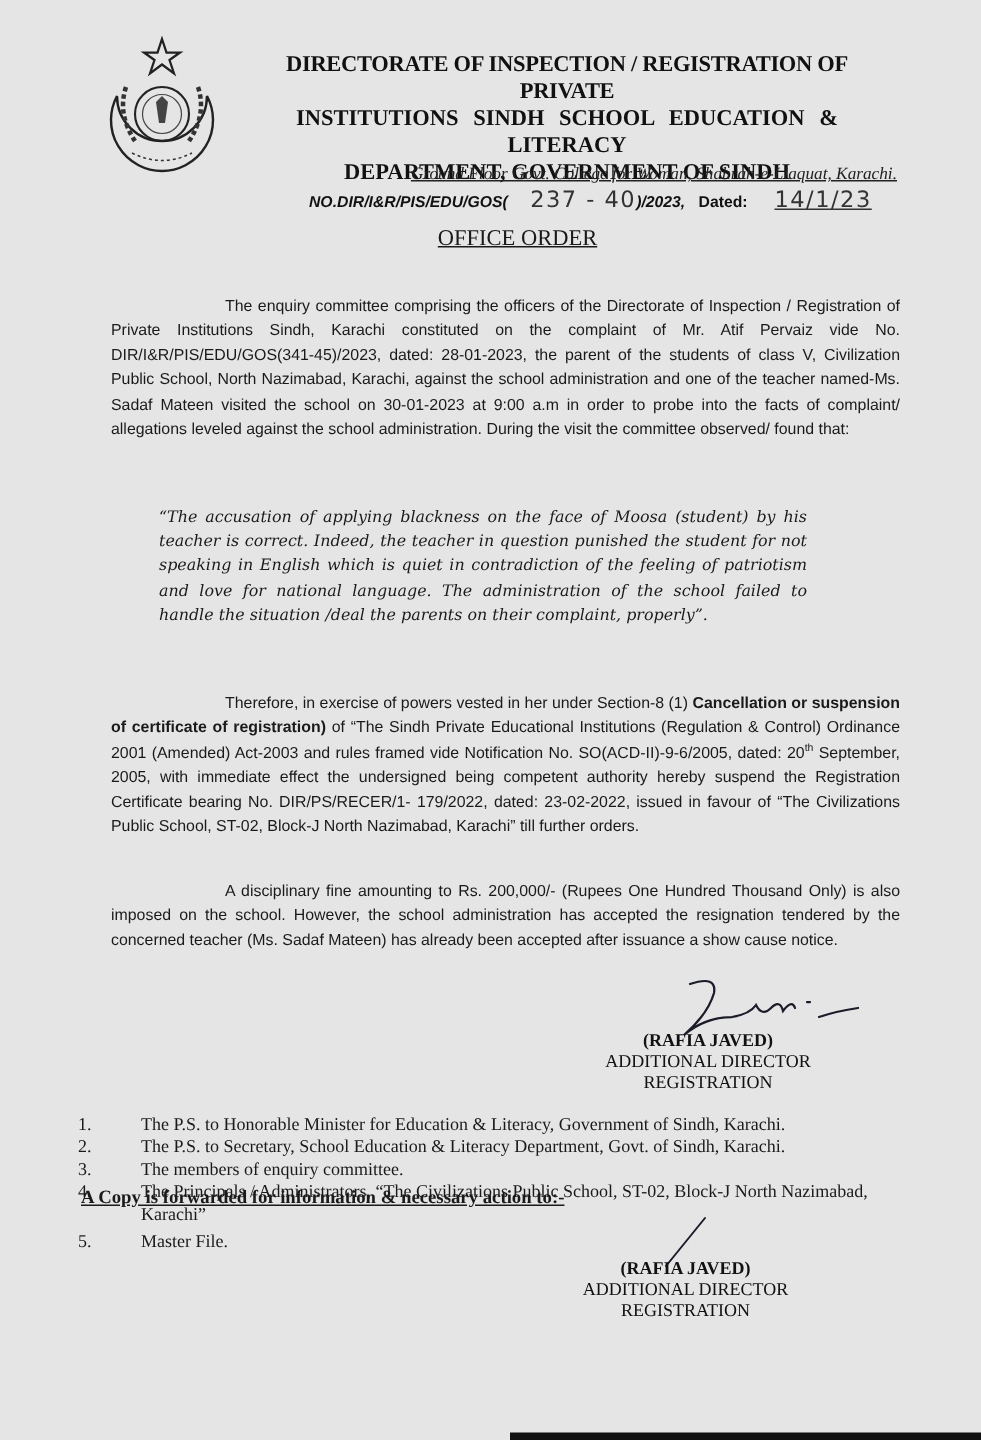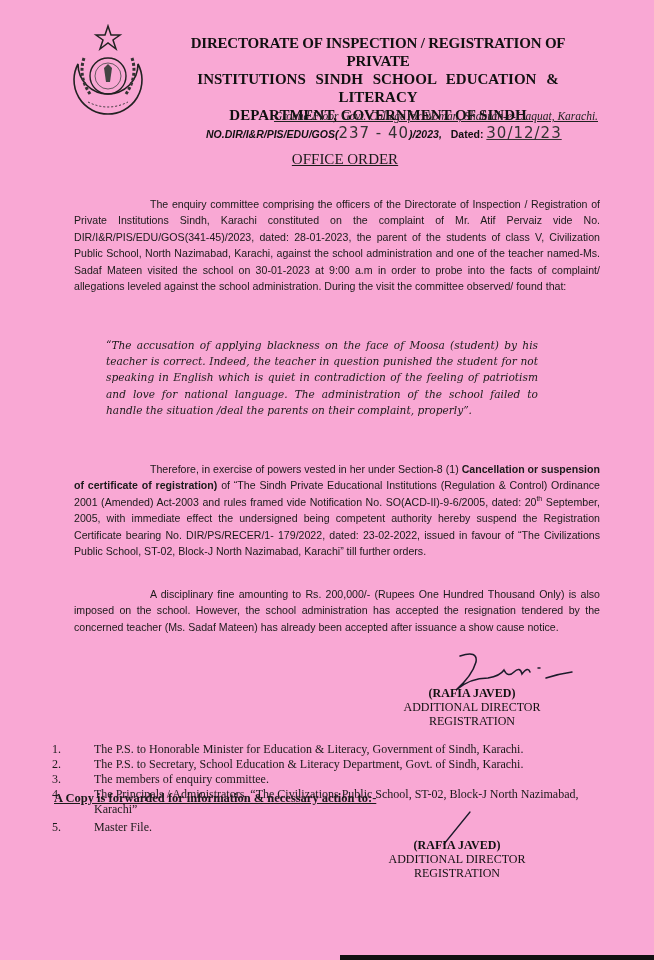--- a/index.html
+++ b/index.html
@@ -2,31 +2,31 @@
 <html><head>
 <meta charset="utf-8">
 <style>
   html, body { margin: 0; padding: 0; }
   body {
     width: 654px; height: 960px; overflow: hidden;
     background: #ffffff; color: #1a1a1a;
     font-family: "DejaVu Serif", "Liberation Serif", serif;
     position: relative;
   }
-  .page { position: absolute; left: 0; top: 0; width: 654px; height: 960px; background: #f9a8d4; }
+  .page { position: absolute; left: 0; top: 0; width: 654px; height: 960px; background: #e5e5e5; }
   .logo { position: absolute; left: 68px; top: 24px; width: 80px; height: 92px; }
   .hdr { position: absolute; left: 158px; top: 34px; width: 440px; text-align: center;
          font-family: "Liberation Serif", serif; font-weight: bold; font-size: 15px; line-height: 18px; color: #111; }
   .hdr .l1 { letter-spacing: -0.2px; }
   .hdr .l2 { word-spacing: 6px; }
   .addr { position: absolute; left: 218px; top: 110px; width: 380px; text-align: right;
           font-family: "Liberation Serif", serif; font-style: italic; font-size: 11.5px; color: #222; text-decoration: underline; }
   .refline { position: absolute; left: 206px; top: 124px; font-family: "Liberation Sans", sans-serif;
              font-size: 10.5px; font-weight: bold; font-style: italic; color: #111; white-space: nowrap; }
-  .refline .hw { font-family: "DejaVu Sans", sans-serif; font-style: normal; font-weight: normal; font-size: 15px; color: #333; letter-spacing: 1px; }
+  .refline .hw { font-family: "DejaVu Sans", sans-serif; font-style: normal; font-weight: normal; font-size: 15px; color: #333; letter-spacing: 1px; padding-left: 15px; }
   .refline .dated { font-style: normal; margin-left: 6px; }
   .refline .date-hw { text-decoration: underline; }
   .title { position: absolute; left: 0; width: 654px; top: 151px; text-align: center;
            font-family: "Liberation Serif", serif; font-weight: normal; font-size: 15px; padding-left: 18px; }
   .title span { text-decoration: underline; }
   .para { position: absolute; left: 74px; width: 526px; font-family: Liberation Sans, sans-serif;
           font-size: 10.6px; line-height: 16.4px; text-align: justify; color: #1a1a1a; }
   .para .indent { display: inline-block; width: 76px; }
   .p1 { top: 196px; }
   .quote { position: absolute; left: 106px; width: 432px; top: 337px; font-family: "DejaVu Serif", serif;
@@ -71,21 +71,21 @@
     <div class="l1">DIRECTORATE OF INSPECTION / REGISTRATION OF PRIVATE</div>
     <div class="l2">INSTITUTIONS SINDH SCHOOL EDUCATION &amp; LITERACY</div>
     <div class="l3">DEPARTMENT, GOVERNMENT OF SINDH</div>
   </div>
 
   <div class="addr">Ground Floor Govt. College for Woman, Shahrah-e-Liaquat, Karachi.</div>
 
   <div class="refline">
     <span>NO.DIR/I&amp;R/PIS/EDU/GOS(</span><span class="hw">237 - 40</span><span>)/2023,</span>
     <span class="dated">Dated:</span>
-    <span class="hw date-hw">30/12/23</span>
+    <span class="hw date-hw">14/1/23</span>
   </div>
 
   <div class="title"><span>OFFICE ORDER</span></div>
 
   <div class="para p1"><span class="indent"></span><span>The enquiry committee comprising the officers of the Directorate of Inspection / Registration of Private Institutions Sindh, Karachi constituted on the complaint of Mr. Atif Pervaiz vide No. DIR/I&amp;R/PIS/EDU/GOS(341-45)/2023, dated: 28-01-2023, the parent of the students of class V, Civilization Public School, North Nazimabad, Karachi, against the school administration and one of the teacher named-Ms. Sadaf Mateen visited the school on 30-01-2023 at 9:00 a.m in order to probe into  the facts of complaint/ allegations leveled against the school administration. During the visit the committee observed/ found that:</span></div>
 
   <div class="quote">“The accusation of applying blackness on the face of Moosa (student) by his teacher is correct. Indeed, the teacher in question punished the student for not speaking in English which is quiet in contradiction of the feeling of patriotism and love for national language. The administration of the school failed to handle the situation /deal the parents on their complaint, properly”.</div>
 
   <div class="para p2"><span class="indent"></span><span>Therefore, in exercise of powers vested in her under Section-8 (1) </span><b>Cancellation or suspension of certificate of registration)</b><span> of “The Sindh Private Educational Institutions (Regulation &amp; Control) Ordinance 2001 (Amended) Act-2003 and rules framed vide Notification No. SO(ACD-II)-9-6/2005, dated: 20</span><sup>th</sup><span> September, 2005, with immediate effect the undersigned being competent authority hereby suspend the Registration Certificate bearing No. DIR/PS/RECER/1- 179/2022, dated: 23-02-2022, issued in favour of “The Civilizations Public School, ST-02, Block-J North Nazimabad, Karachi” till further orders.</span></div>
 

